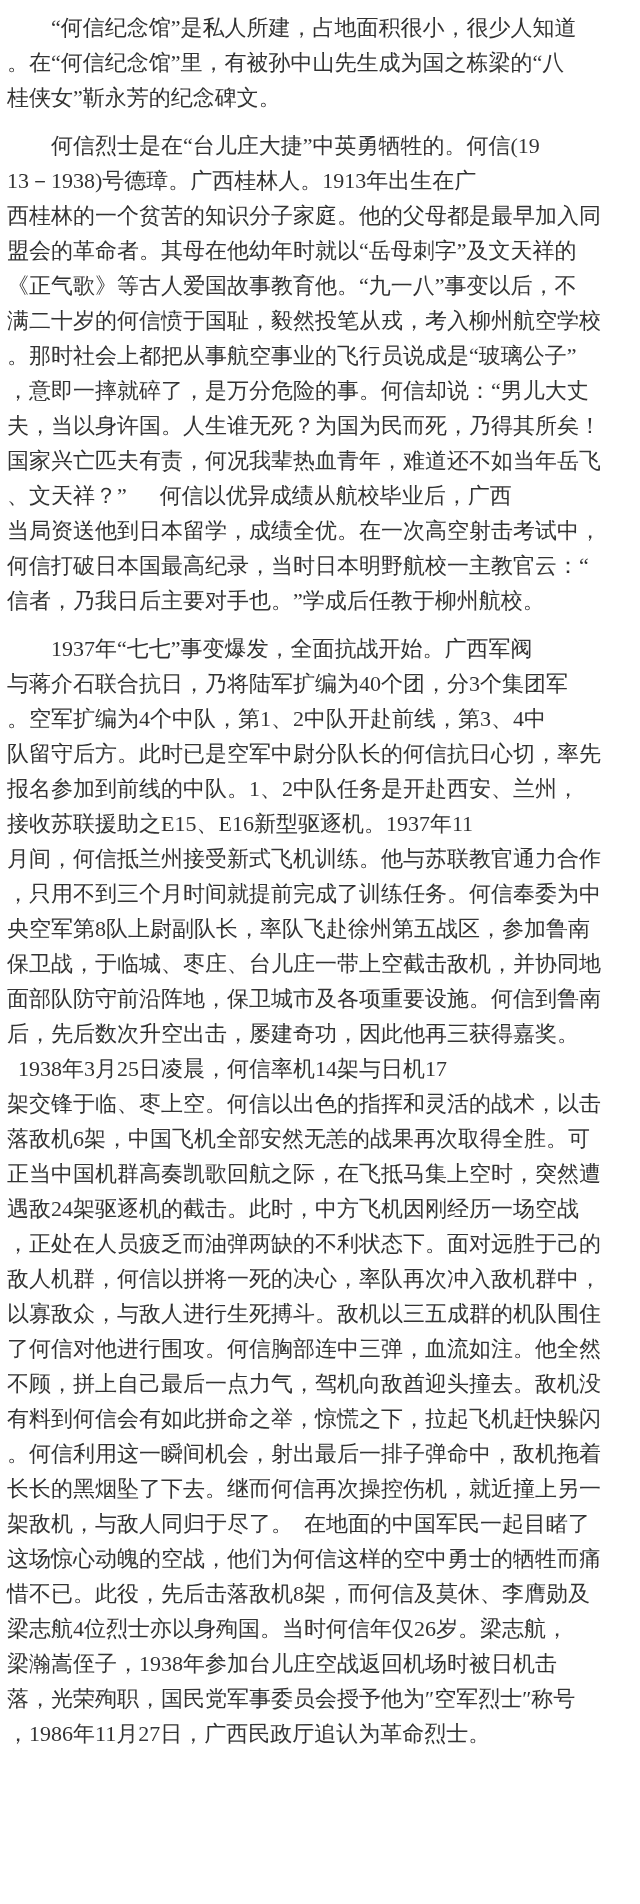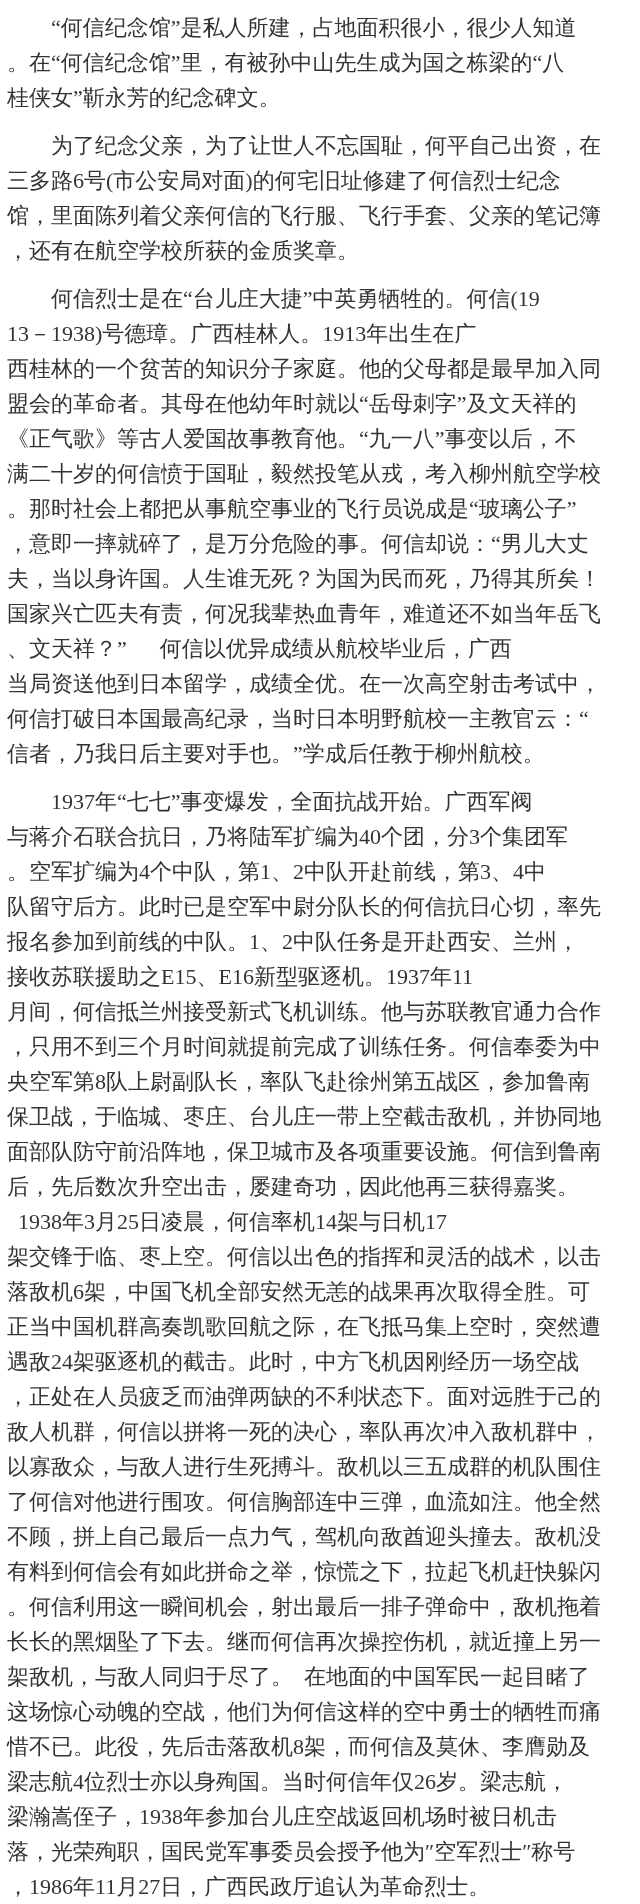--- a/index.html
+++ b/index.html
@@ -29,24 +29,20 @@
     margin-bottom: 16px;
   }
 </style>
 </head>
 <body>
 
 <div class="page">
   <p class="para">　　“何信纪念馆”是私人所建，占地面积很小，很少人知道
 。在“何信纪念馆”里，有被孙中山先生成为国之栋梁的“八
 桂侠女”靳永芳的纪念碑文。</p>
-  <p class="para">　　为了纪念父亲，为了让世人不忘国耻，何平自己出资，在
-三多路6号(市公安局对面)的何宅旧址修建了何信烈士纪念
-馆，里面陈列着父亲何信的飞行服、飞行手套、父亲的笔记簿
-，还有在航空学校所获的金质奖章。</p>
   <p class="para">　　何信烈士是在“台儿庄大捷”中英勇牺牲的。何信(19
 13－1938)号德璋。广西桂林人。1913年出生在广
 西桂林的一个贫苦的知识分子家庭。他的父母都是最早加入同
 盟会的革命者。其母在他幼年时就以“岳母刺字”及文天祥的
 《正气歌》等古人爱国故事教育他。“九一八”事变以后，不
 满二十岁的何信愤于国耻，毅然投笔从戎，考入柳州航空学校
 。那时社会上都把从事航空事业的飞行员说成是“玻璃公子”
 ，意即一摔就碎了，是万分危险的事。何信却说：“男儿大丈
 夫，当以身许国。人生谁无死？为国为民而死，乃得其所矣！
 国家兴亡匹夫有责，何况我辈热血青年，难道还不如当年岳飞

